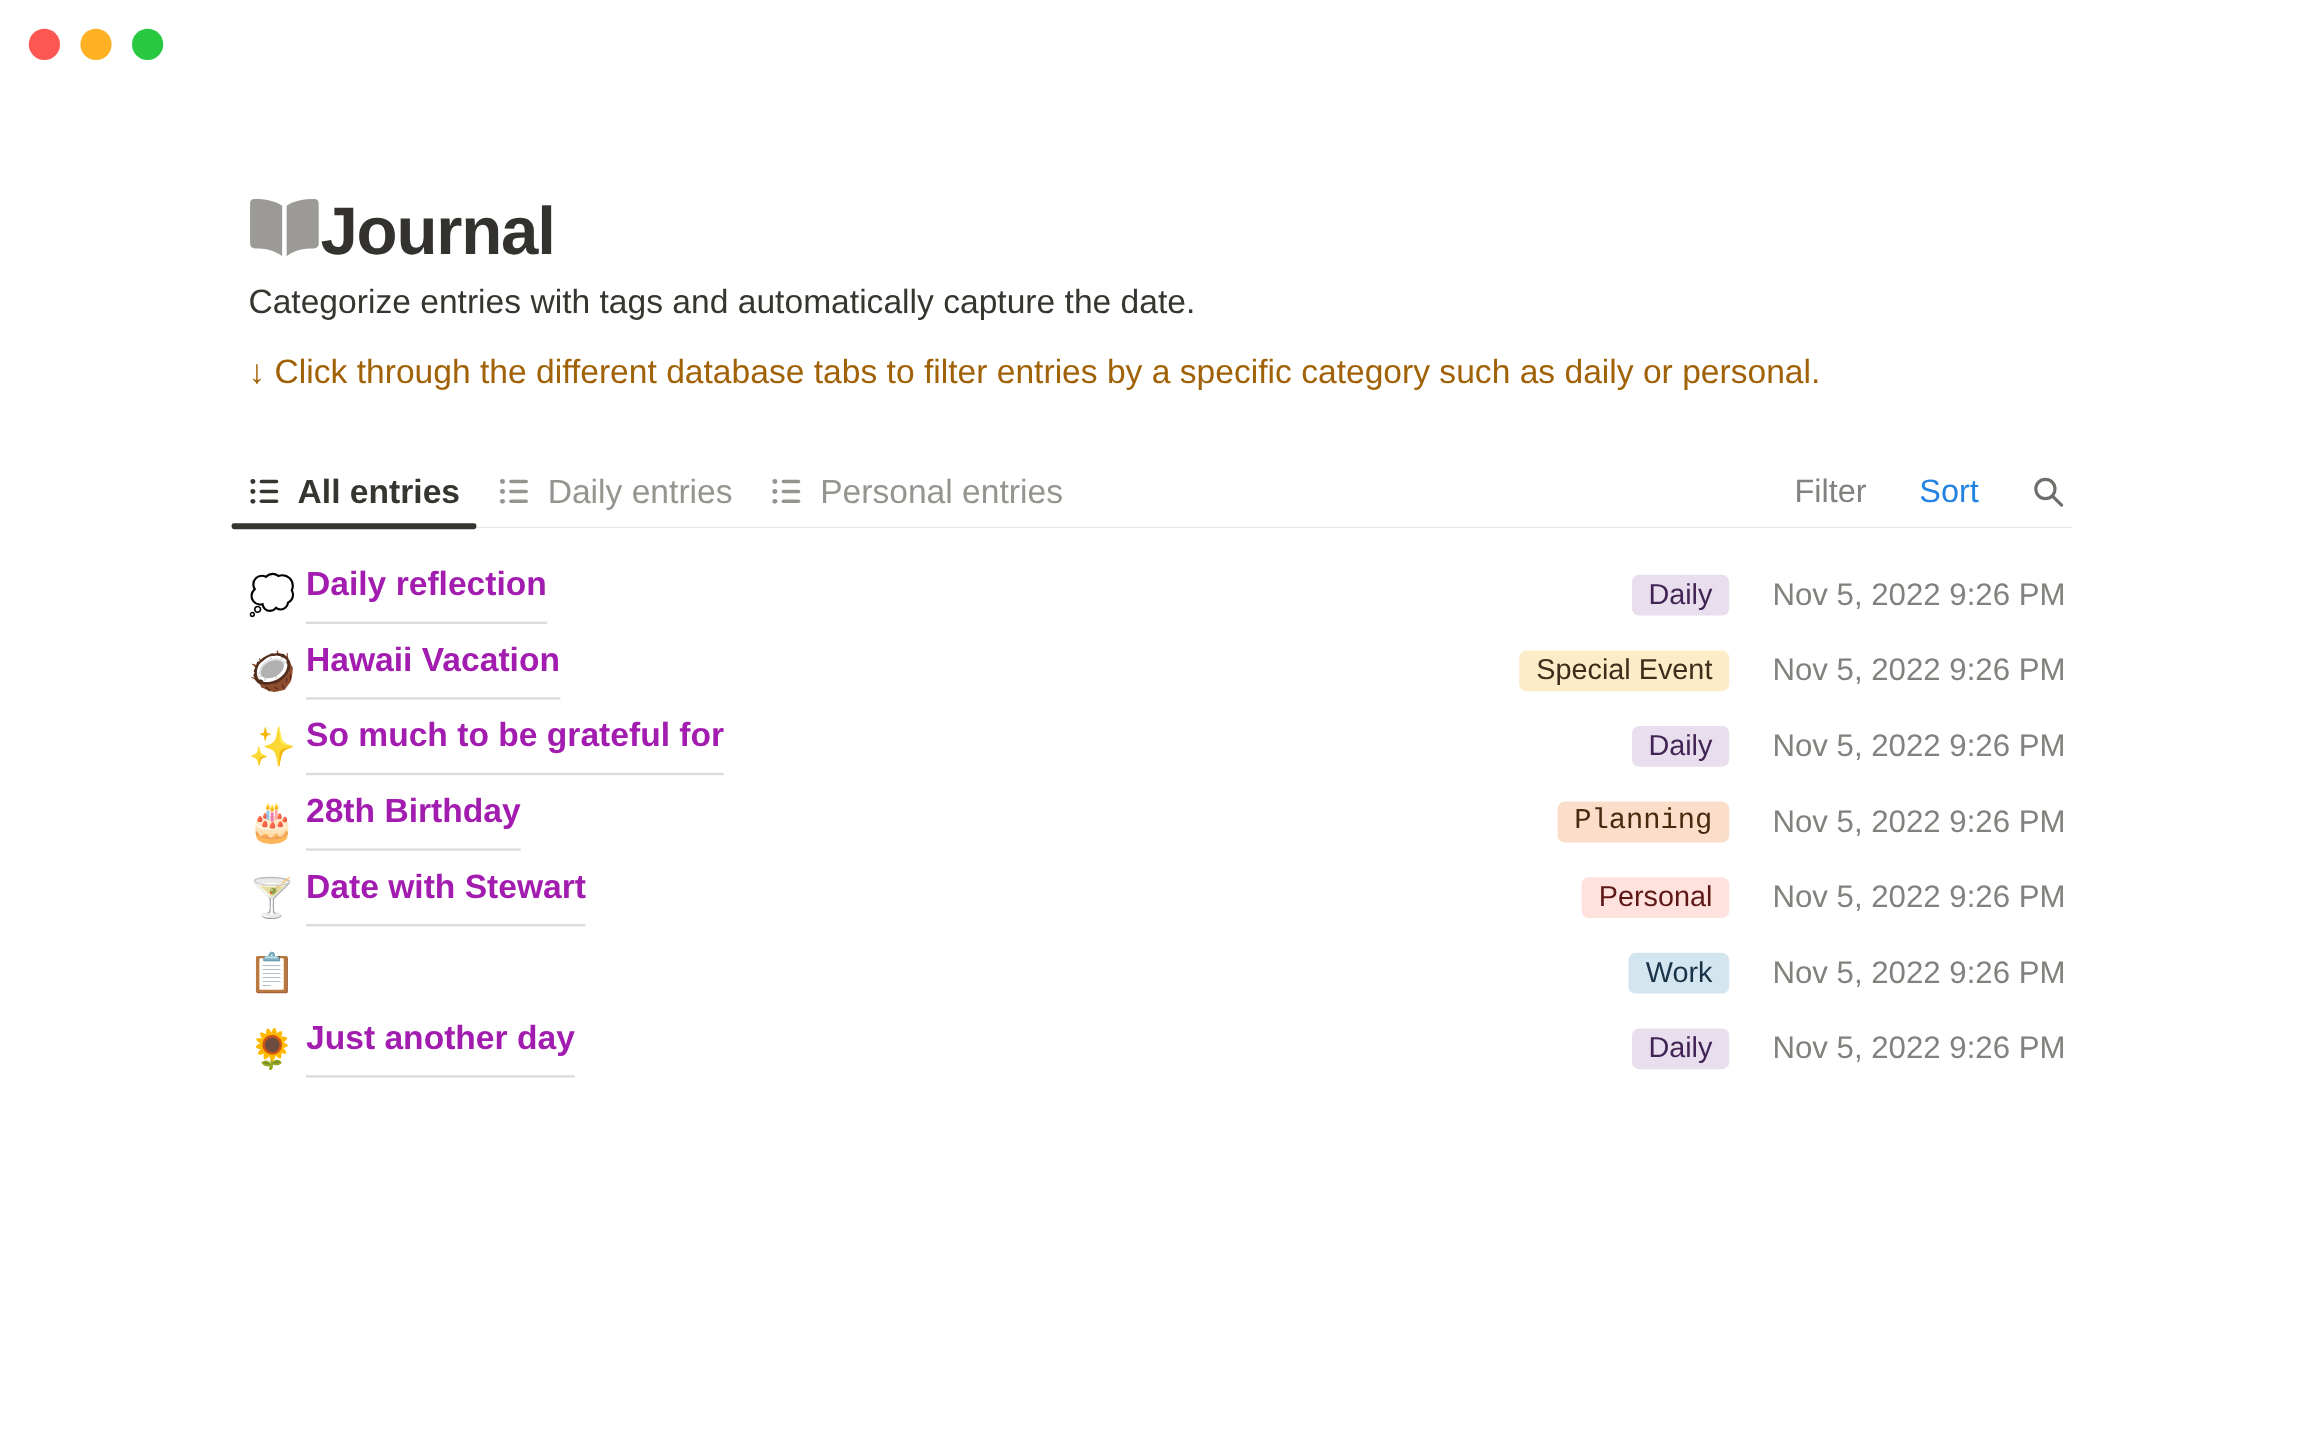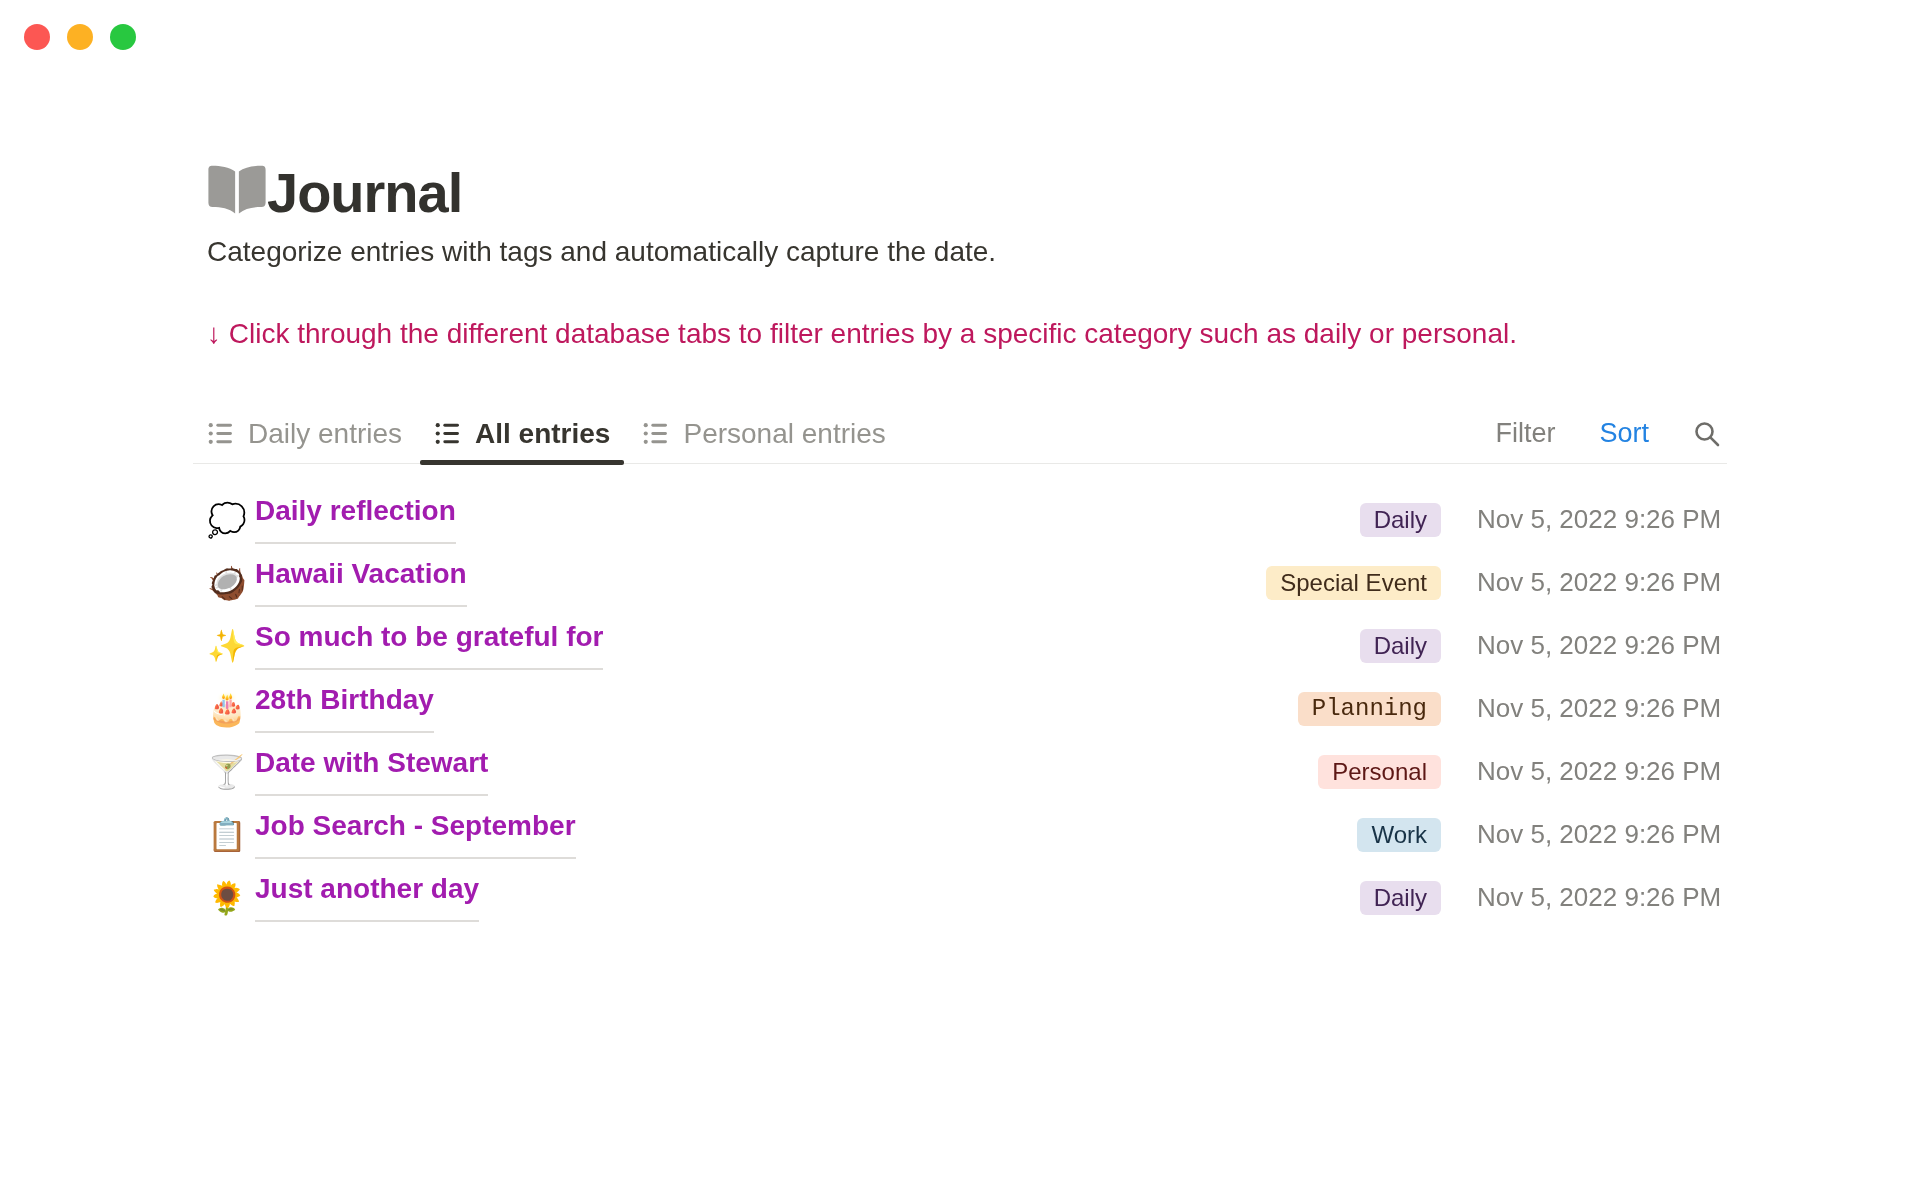--- a/index.html
+++ b/index.html
@@ -15,21 +15,21 @@
 
   .content { position:absolute; left:207px; top:158px; width:1520px; }
 
   
   .title-row { display:flex; align-items:center; height:68px; }
   .page-icon svg { display:block; }
   .page-title { font-size:56px; font-weight:700; letter-spacing:-1px; color:#33322e; }
 
   .desc { margin-top:6px; font-size:28px; line-height:40px; color:#37352f; }
 
-  .callout { margin-top:42px; font-size:28px; line-height:40px; color:#be185d; }
+  .callout { margin-top:18px; font-size:28px; line-height:40px; color:#a16207; }
 
   
   .tabs-bar { margin-top:50px; margin-left:-14px; width:1534px; height:60px;
               display:flex; align-items:center; border-bottom:1px solid #e9e9e7; }
   .tabs { display:flex; align-items:center; height:100%; gap:4px; }
   .tab { position:relative; height:100%; display:flex; align-items:center; gap:14px;
          padding:0 14px; cursor:pointer; color:#95948f; font-size:28px; font-weight:500; }
   .tab .tab-icon { display:flex; align-items:center; }
   .tab .tab-icon svg { stroke:currentColor; fill:currentColor; }
   .tab.active { color:#37352f; font-weight:600; }
@@ -82,48 +82,48 @@
 
     <div class="desc">
       <div>Categorize entries with tags and automatically capture the date.</div>
     </div>
 
     <div class="callout">↓ Click through the different database tabs to filter entries by a specific category such as daily or personal.</div>
 
     <div class="tabs-bar">
       <div class="tabs">
 
+          <div class="tab active">
+            <span class="tab-icon">
+              <svg width="27" height="27" viewBox="0 0 26 26" fill="none" aria-hidden="true">
+                <circle cx="3.6" cy="5" r="2" fill="currentColor" stroke="none"></circle>
+                <circle cx="3.6" cy="13" r="2" fill="currentColor" stroke="none"></circle>
+                <circle cx="3.6" cy="21" r="2" fill="currentColor" stroke="none"></circle>
+                <rect x="9" y="3.6" width="15" height="2.8" rx="1.4" fill="currentColor" stroke="none"></rect>
+                <rect x="9" y="11.6" width="15" height="2.8" rx="1.4" fill="currentColor" stroke="none"></rect>
+                <rect x="9" y="19.6" width="15" height="2.8" rx="1.4" fill="currentColor" stroke="none"></rect>
+              </svg>
+            </span>
+            <span class="tab-label">All entries</span>
+          </div>
+
           <div class="tab">
             <span class="tab-icon">
               <svg width="27" height="27" viewBox="0 0 26 26" fill="none" aria-hidden="true">
                 <circle cx="3.6" cy="5" r="2" fill="currentColor" stroke="none"></circle>
                 <circle cx="3.6" cy="13" r="2" fill="currentColor" stroke="none"></circle>
                 <circle cx="3.6" cy="21" r="2" fill="currentColor" stroke="none"></circle>
                 <rect x="9" y="3.6" width="15" height="2.8" rx="1.4" fill="currentColor" stroke="none"></rect>
                 <rect x="9" y="11.6" width="15" height="2.8" rx="1.4" fill="currentColor" stroke="none"></rect>
                 <rect x="9" y="19.6" width="15" height="2.8" rx="1.4" fill="currentColor" stroke="none"></rect>
               </svg>
             </span>
             <span class="tab-label">Daily entries</span>
           </div>
 
-          <div class="tab active">
-            <span class="tab-icon">
-              <svg width="27" height="27" viewBox="0 0 26 26" fill="none" aria-hidden="true">
-                <circle cx="3.6" cy="5" r="2" fill="currentColor" stroke="none"></circle>
-                <circle cx="3.6" cy="13" r="2" fill="currentColor" stroke="none"></circle>
-                <circle cx="3.6" cy="21" r="2" fill="currentColor" stroke="none"></circle>
-                <rect x="9" y="3.6" width="15" height="2.8" rx="1.4" fill="currentColor" stroke="none"></rect>
-                <rect x="9" y="11.6" width="15" height="2.8" rx="1.4" fill="currentColor" stroke="none"></rect>
-                <rect x="9" y="19.6" width="15" height="2.8" rx="1.4" fill="currentColor" stroke="none"></rect>
-              </svg>
-            </span>
-            <span class="tab-label">All entries</span>
-          </div>
-
           <div class="tab">
             <span class="tab-icon">
               <svg width="27" height="27" viewBox="0 0 26 26" fill="none" aria-hidden="true">
                 <circle cx="3.6" cy="5" r="2" fill="currentColor" stroke="none"></circle>
                 <circle cx="3.6" cy="13" r="2" fill="currentColor" stroke="none"></circle>
                 <circle cx="3.6" cy="21" r="2" fill="currentColor" stroke="none"></circle>
                 <rect x="9" y="3.6" width="15" height="2.8" rx="1.4" fill="currentColor" stroke="none"></rect>
                 <rect x="9" y="11.6" width="15" height="2.8" rx="1.4" fill="currentColor" stroke="none"></rect>
                 <rect x="9" y="19.6" width="15" height="2.8" rx="1.4" fill="currentColor" stroke="none"></rect>
               </svg>
@@ -180,21 +180,20 @@
         <div class="row">
           <span class="row-emoji">🍸</span>
           <span class="row-title">Date with Stewart</span>
           <span class="spacer"></span>
           <span class="tag tag--red">Personal</span>
           <span class="row-date">Nov 5, 2022 9:26 PM</span>
         </div>
 
         <div class="row">
           <span class="row-emoji">📋</span>
-          <span class="row-title">Job Search - September</span>
           <span class="spacer"></span>
           <span class="tag tag--blue">Work</span>
           <span class="row-date">Nov 5, 2022 9:26 PM</span>
         </div>
 
         <div class="row">
           <span class="row-emoji">🌻</span>
           <span class="row-title">Just another day</span>
           <span class="spacer"></span>
           <span class="tag tag--purple">Daily</span>

